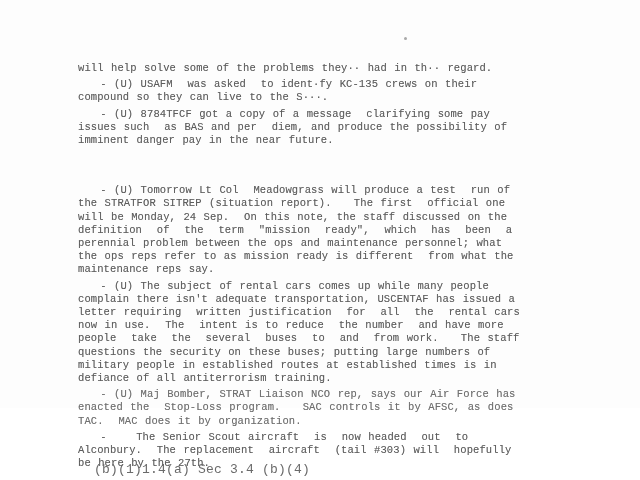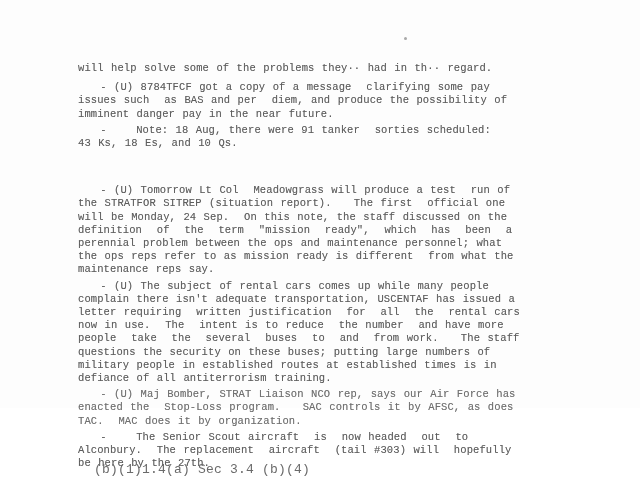--- a/index.html
+++ b/index.html
@@ -82,27 +82,27 @@
 <body>
 
 <div id="page">
 
   <div class="artifact-dot" style="left:404px; top:37px; width:3px; height:3px;"></div>
 
   <div id="doc-body">
 
     <div class="para faded">will help solve some of the problems they·· had in th·· regard.</div>
     <div class="gap-sm"></div>
+    <div class="para faded">   - (U) USAFM  was asked  to ident·fy KC-135 crews on their
+compound so they can live to the S···.</div>
     <div class="gap-sm"></div>
     <div class="para faded">   - (U) 8784TFCF got a copy of a message  clarifying some pay
 issues such  as BAS and per  diem, and produce the possibility of
 imminent danger pay in the near future.</div>
     <div class="gap-sm"></div>
-    <div class="para faded">   -    Note: 18 Aug, there were 91 tanker  sorties scheduled:
-43 Ks, 18 Es, and 10 Qs.</div>
 
     <div class="gap-lg"></div>
     <div class="gap-lg"></div>
 
     <div class="para faded">   - (U) Tomorrow Lt Col  Meadowgrass will produce a test  run of
 the STRATFOR SITREP (situation report).   The first  official one
 will be Monday, 24 Sep.  On this note, the staff discussed on the
 definition  of  the  term  "mission  ready",  which  has  been  a
 perennial problem between the ops and maintenance personnel; what
 the ops reps refer to as mission ready is different  from what the

